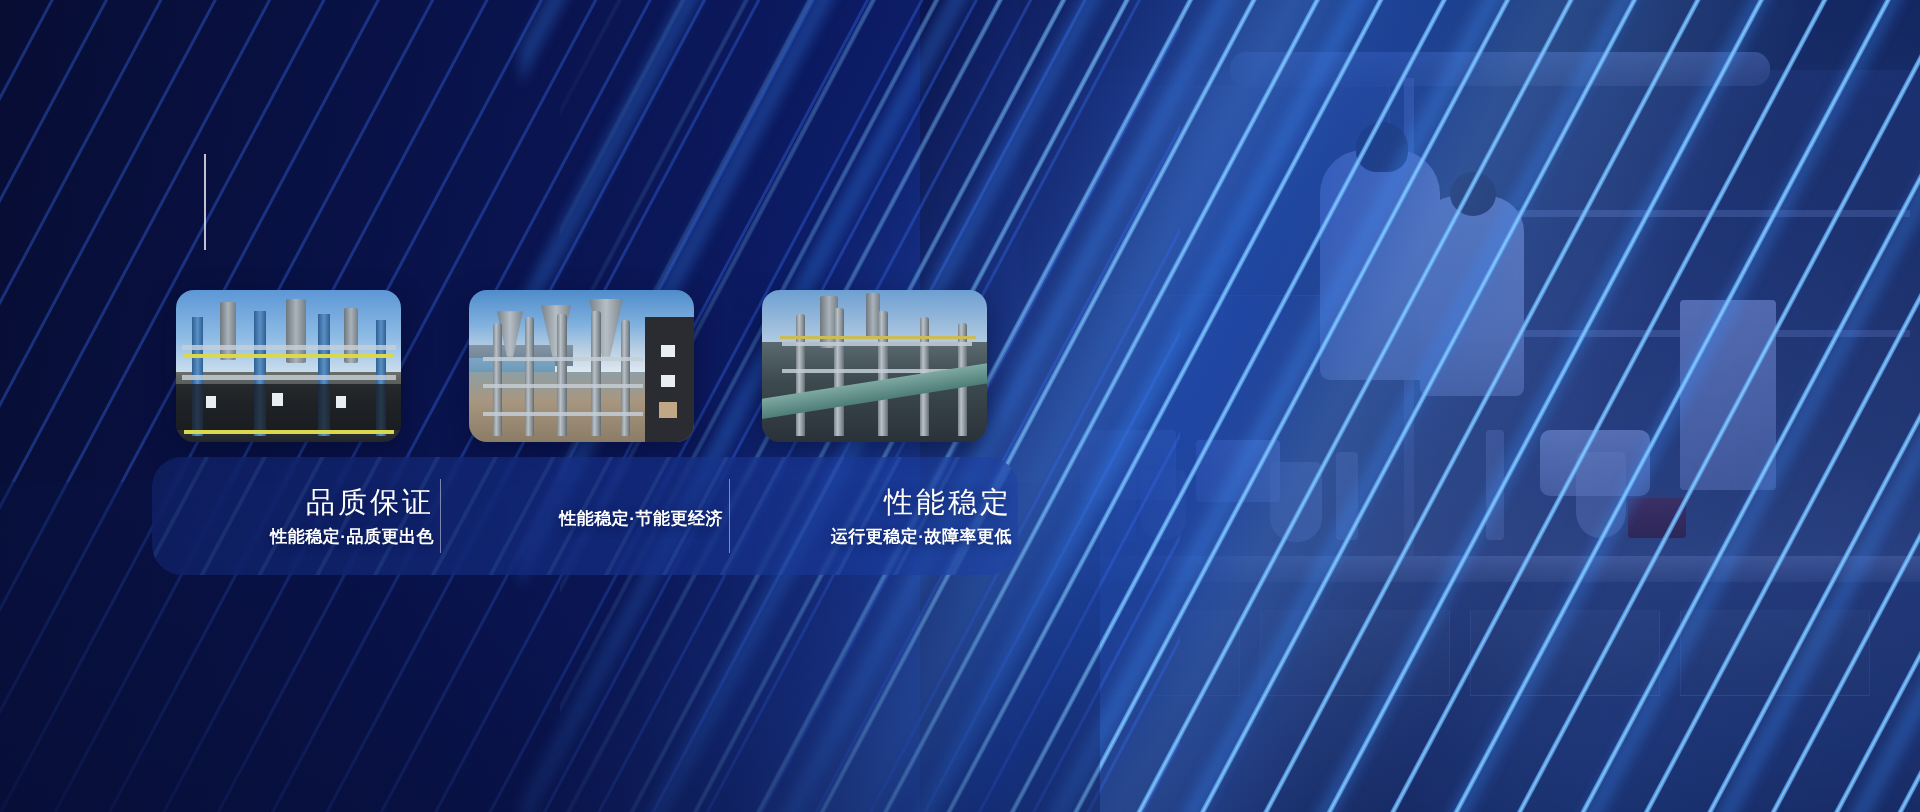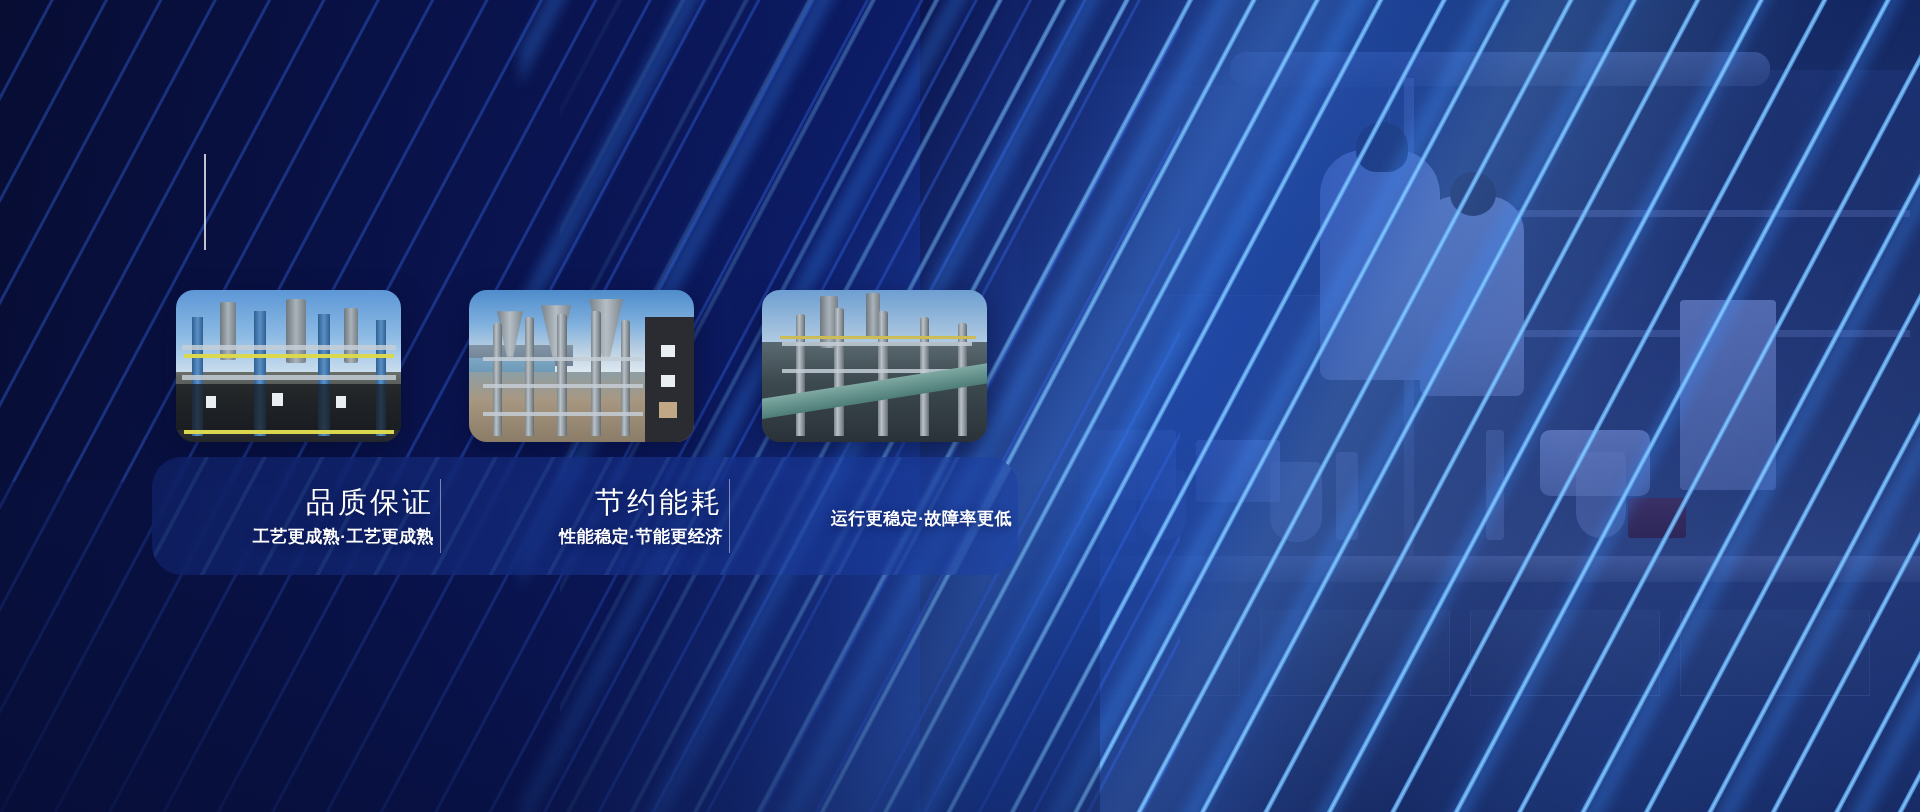--- a/index.html
+++ b/index.html
@@ -464,31 +464,31 @@
       <div class="rail" style="left:18px; top:30%; width:196px; background:#cbbc55; height:3px;"></div>
     </div>
 
   </div>
 
   <div class="info-panel">
     <div class="sheen"></div>
 
     <div class="info-col">
       <div class="info-title">品质保证</div>
-      <div class="info-sub">工艺更成熟·工艺更成熟</div>
+      <div class="info-sub">性能稳定·品质更出色</div>
     </div>
 
     <div class="info-div"></div>
 
     <div class="info-col">
-      <div class="info-title">节约能耗</div>
       <div class="info-sub">性能稳定·节能更经济</div>
     </div>
 
     <div class="info-div"></div>
 
     <div class="info-col">
+      <div class="info-title">性能稳定</div>
       <div class="info-sub">运行更稳定·故障率更低</div>
     </div>
 
   </div>
 
 </div>
 
 </body></html>

